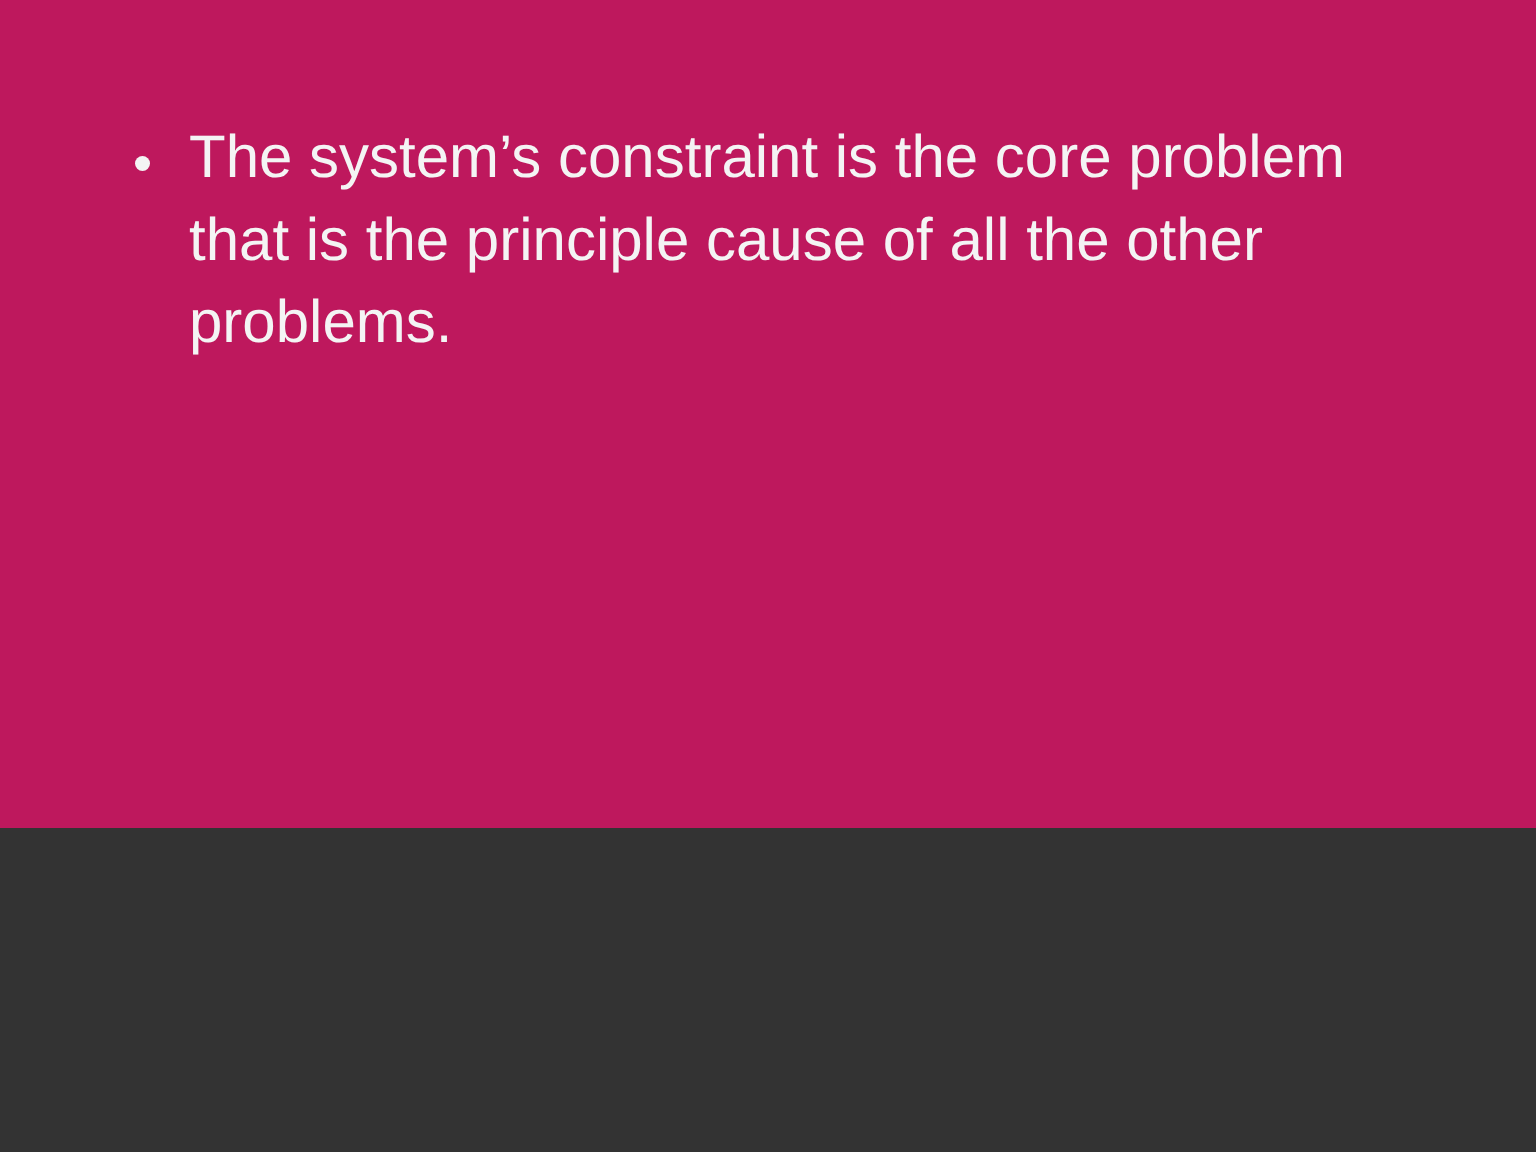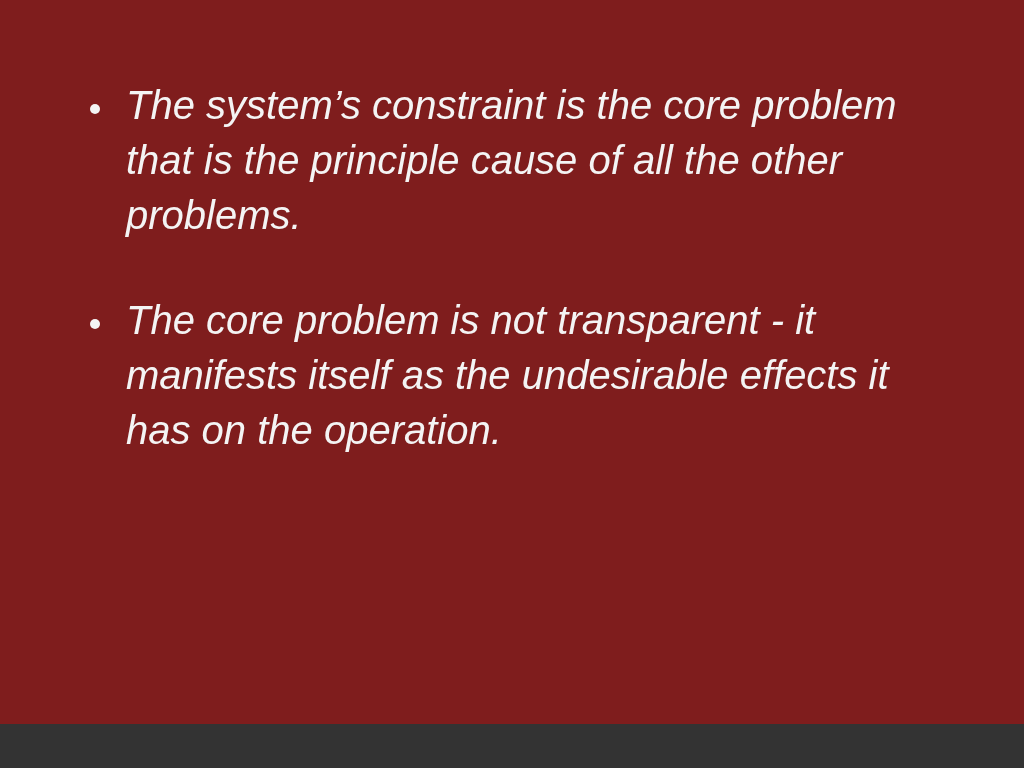--- a/index.html
+++ b/index.html
@@ -10,24 +10,23 @@
     width: 1024px;
     height: 768px;
     overflow: hidden;
     background: #333333;
     font-family: "Liberation Sans", sans-serif;
   }
 
   .slide {
     position: relative;
     width: 1024px;
-    height: 724px;
-    background: #7f1d1d;
+    height: 552px;
+    background: #be185d;
     box-sizing: border-box;
-    font-style: italic;
   }
 
   .body-list {
     position: absolute;
     left: 84px;
     top: 78px;
     width: 870px;
     margin: 0;
     padding: 0;
     list-style: none;
@@ -70,21 +69,17 @@
 
 <div class="slide">
 
   <ul class="body-list">
 
     <li class="bullet-item">
       <span class="bullet-marker"></span>
       <span class="bullet-text">The system’s constraint is the core problem that is the principle cause of all the other problems.</span>
     </li>
 
-    <li class="bullet-item">
-      <span class="bullet-marker"></span>
-      <span class="bullet-text">The core problem is not transparent - it manifests itself as the undesirable effects it has on the operation.</span>
-    </li>
 
 
   </ul>
 
 </div>
 
 </body></html>

